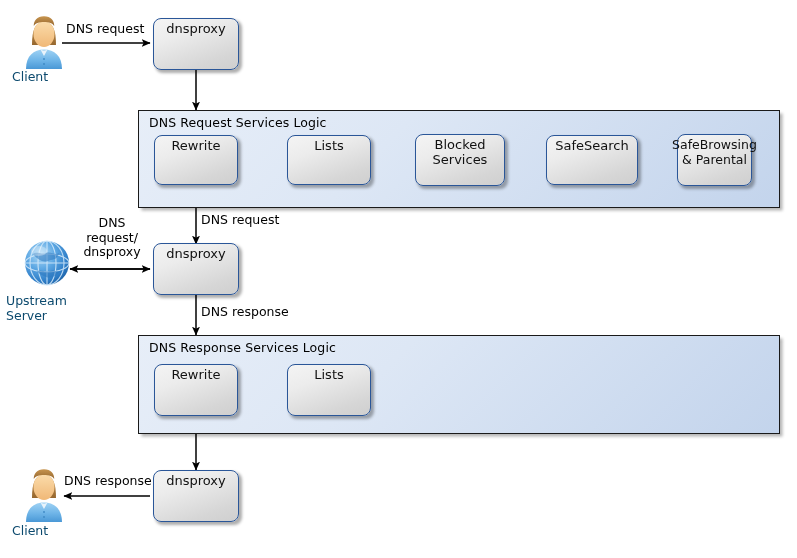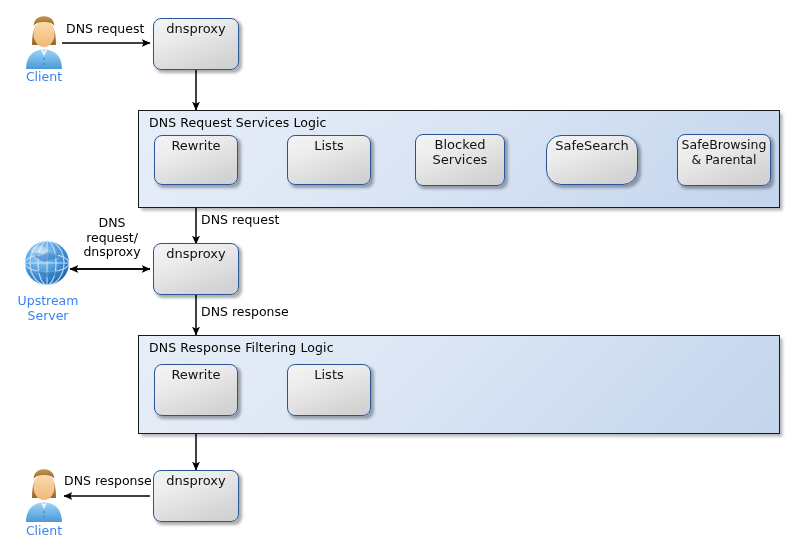--- a/index.html
+++ b/index.html
@@ -77,22 +77,22 @@
     color: #000;
     white-space: pre;
   }
   .edge-label.center { text-align: center; }
 
   
   .caption {
     position: absolute;
     font-size: 12.5px;
     line-height: 14.5px;
-    text-align: center;
-    color: #3b82f6;
+    text-align: left;
+    color: #0c4a6e;
     white-space: pre;
   }
 </style>
 </head>
 <body>
 
 <div id="canvas">
 
   <svg id="wires" viewBox="0 0 797 558">
     <defs>
@@ -191,30 +191,30 @@
   <div class="node" style="left:154px; top:135px; width:84px; height:50px;">
     <span>Rewrite</span>
   </div>
   <div class="node" style="left:287px; top:135px; width:84px; height:50px;">
     <span>Lists</span>
   </div>
   <div class="node" style="left:415px; top:134px; width:90px; height:52px;">
     <span class="ml" style="white-space: pre-line;">Blocked
 Services</span>
   </div>
-  <div class="node" style="left:546px; top:135px; width:92px; height:50px;border-radius:15px;">
+  <div class="node" style="left:546px; top:135px; width:92px; height:50px;">
     <span>SafeSearch</span>
   </div>
-  <div class="node" style="left:677px; top:134px; width:94px; height:52px; font-size:12.5px;">
+  <div class="node" style="left:677px; top:134px; width:75px; height:52px; font-size:12.5px;">
     <span class="ml" style="white-space: pre-line;">SafeBrowsing
 &amp; Parental</span>
   </div>
 
   <div class="abs group-box" style="left:138px; top:335px; width:642px; height:99px;">
-    <div class="group-title">DNS Response Filtering Logic</div>
+    <div class="group-title">DNS Response Services Logic</div>
   </div>
 
   <div class="node" style="left:154px; top:364px; width:84px; height:52px;">
     <span>Rewrite</span>
   </div>
   <div class="node" style="left:287px; top:364px; width:84px; height:52px;">
     <span>Lists</span>
   </div>
 
   <div class="node" style="left:153px; top:18px; width:86px; height:52px;">

